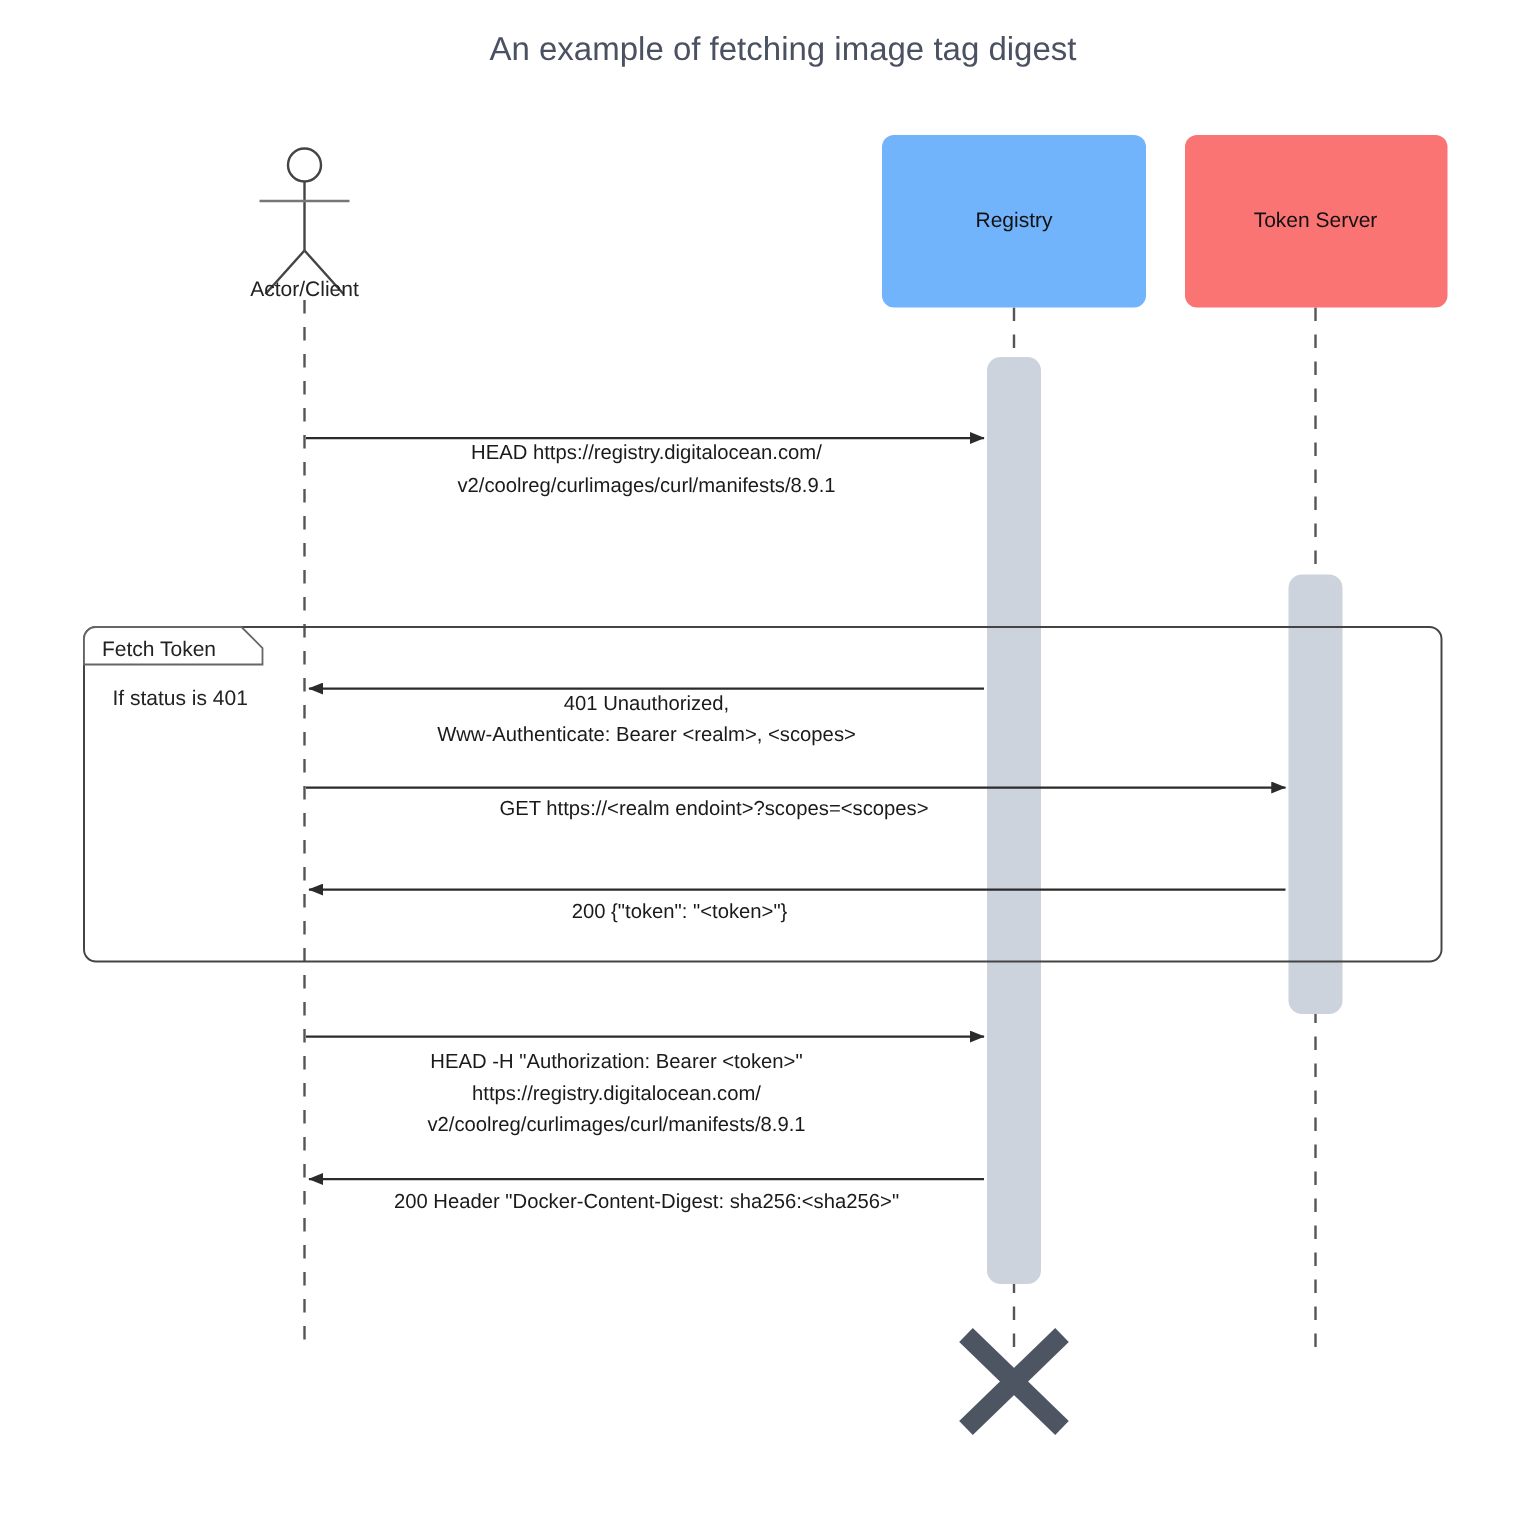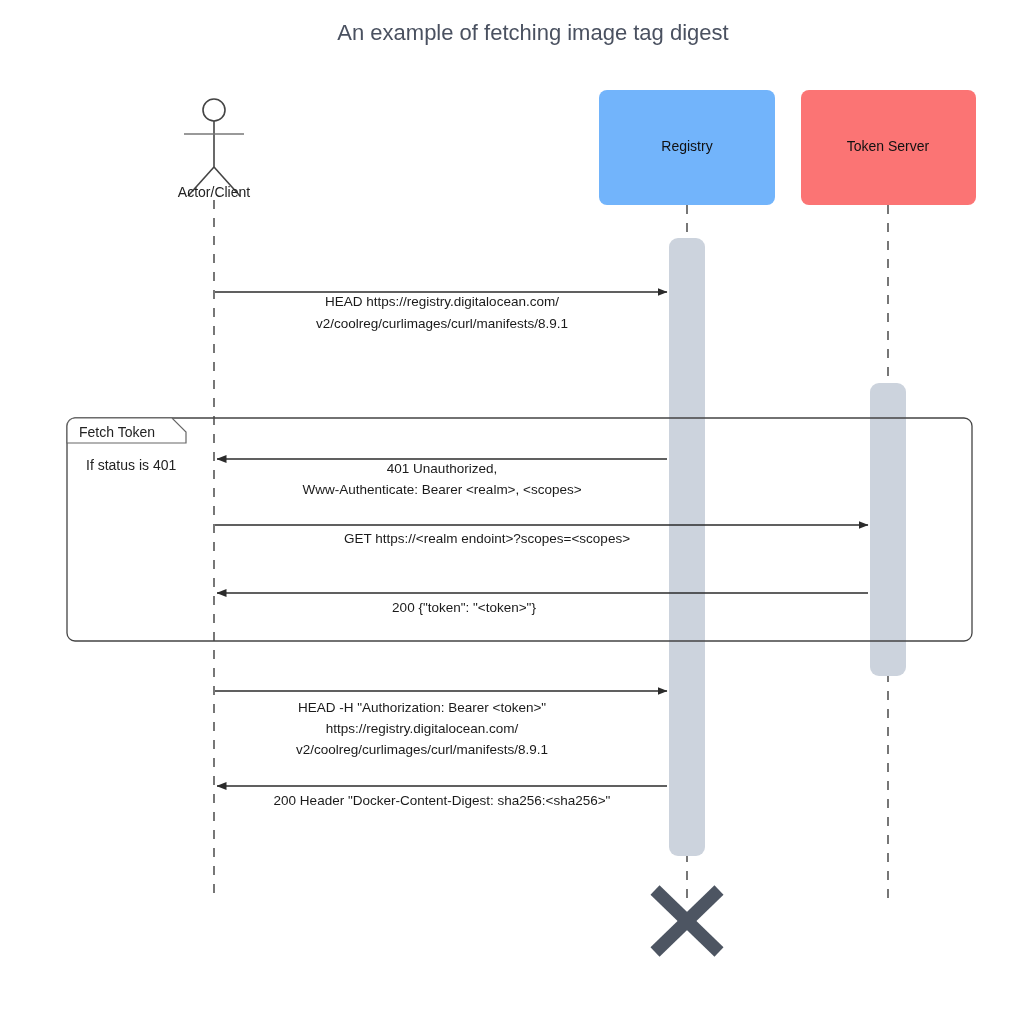--- a/index.html
+++ b/index.html
@@ -9,21 +9,21 @@
   }
   body {
     width: 1020px;
     height: 1018px;
     font-family: "Liberation Sans", sans-serif;
     position: relative;
     overflow: hidden;
   }
   #diagram-root {
     position: absolute;
-    top: 0; left: 12px;
+    top: 0; left: 1px;
     width: 844px;
     height: 1018px;
   }
   svg.diagram-canvas {
     position: absolute;
     top: 0; left: 0;
     width: 1020px;
     height: 1018px;
     display: block;
   }

